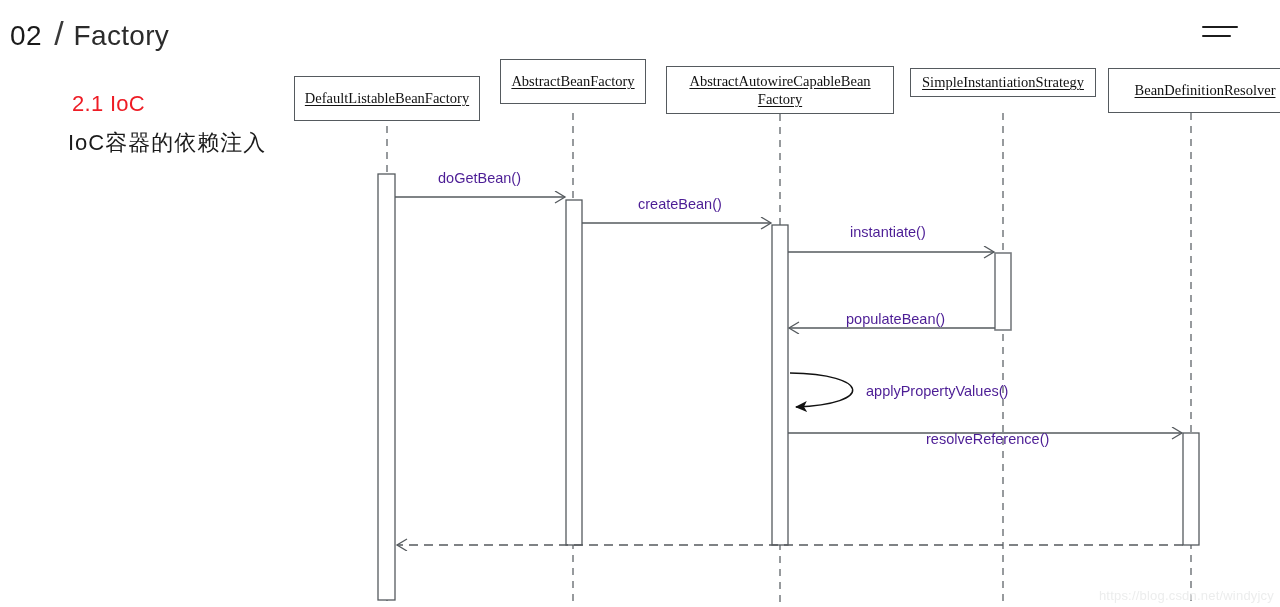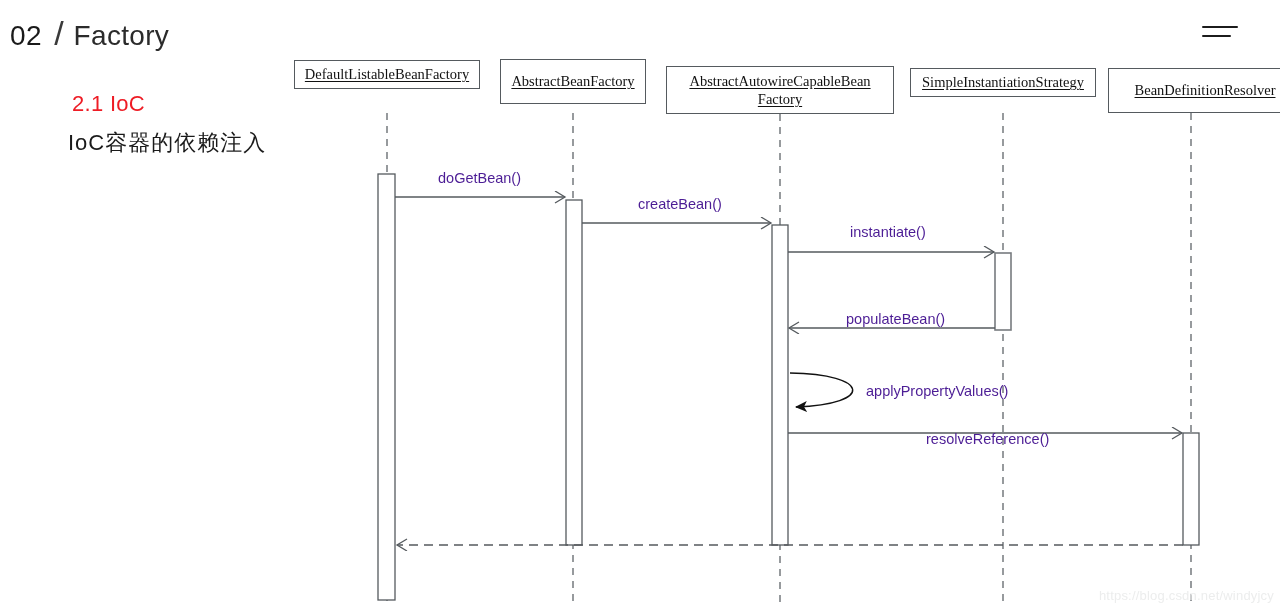--- a/index.html
+++ b/index.html
@@ -185,21 +185,21 @@
 
         <path d="M 790,373 C 870,374 875,404 796,407" fill="none" stroke="#111111" stroke-width="1.4" marker-end="url(#arrow-filled)"></path>
 
         <line x1="788" y1="433" x2="1182" y2="433" stroke="#555a5e" stroke-width="1.3" marker-end="url(#arrow-open-right)"></line>
 
         <line x1="1183" y1="545" x2="397" y2="545" stroke="#555a5e" stroke-width="1.3" stroke-dasharray="9 6" marker-end="url(#arrow-open-left)"></line>
       </g>
     </svg>
   </div>
 
-  <div class="participant" style="left:294px; top:60px; width:186px; height:29px;">
+  <div class="participant" style="left:294px; top:76px; width:186px; height:45px;">
     <span class="pname">DefaultListableBeanFactory</span>
   </div>
   <div class="participant" style="left:500px; top:59px; width:146px; height:45px;">
     <span class="pname">AbstractBeanFactory</span>
   </div>
   <div class="participant" style="left:666px; top:66px; width:228px; height:48px;">
     <span class="pname">AbstractAutowireCapableBean
 Factory</span>
   </div>
   <div class="participant" style="left:910px; top:68px; width:186px; height:29px;">

